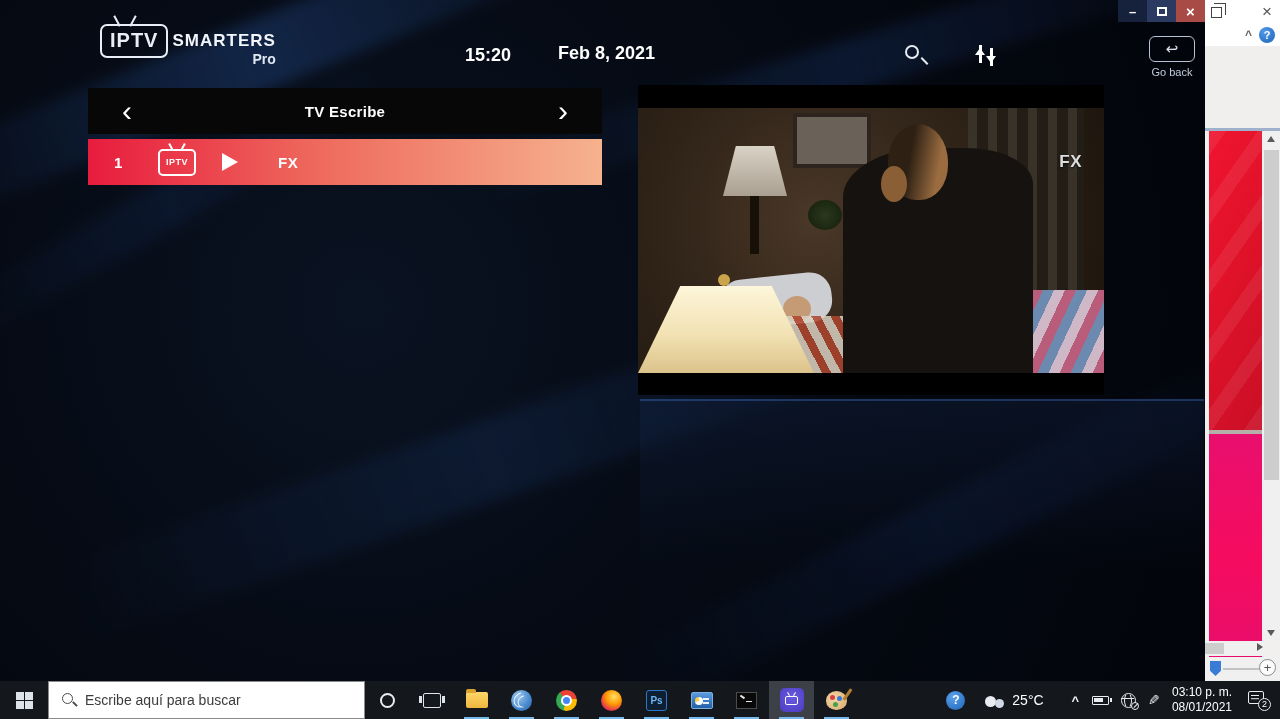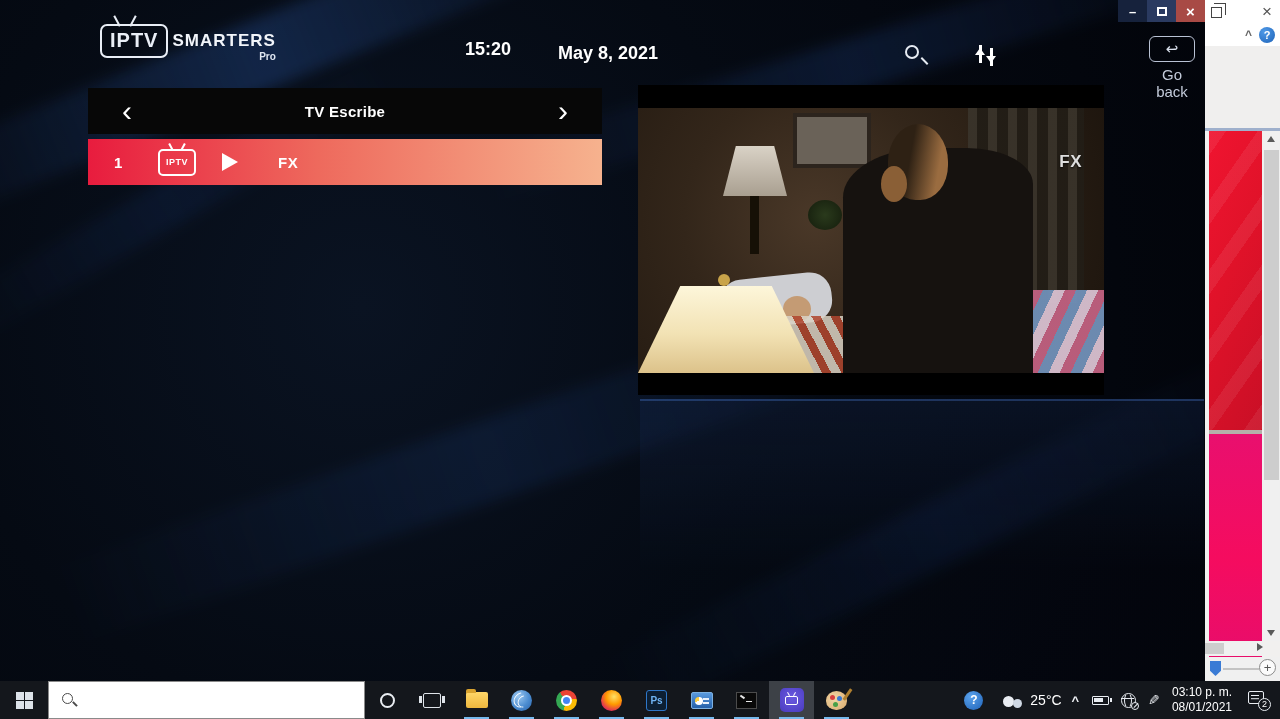--- a/index.html
+++ b/index.html
@@ -32,38 +32,38 @@
 
   
   .brand { position:absolute; left:100px; top:24px; display:flex; align-items:flex-start; }
   .brand-tvbox { position:relative; border:2px solid #e9eef6; border-radius:7px; padding:3px 8px 4px 8px;
     color:#e9eef6; font-weight:bold; font-size:20px; letter-spacing:1px; }
   .antenna { position:absolute; width:2px; height:12px; background:#e9eef6; top:-11px; }
   .antenna.a1 { left:14px; transform:rotate(-28deg); }
   .antenna.a2 { left:30px; transform:rotate(28deg); }
   .brand-right { margin-left:4px; margin-top:7px; display:flex; flex-direction:column; align-items:flex-end; }
   .brand-smarters { color:#f2f5fa; font-weight:bold; font-size:17px; letter-spacing:1px; }
-  .brand-pro { color:#dfe6f0; font-size:10px; font-weight:bold; margin-top:0; }
-
-  .top-time { position:absolute; left:465px; top:39px; color:#fff; font-size:18px; font-weight:bold; }
+  .brand-pro { color:#dfe6f0; font-size:14px; font-weight:bold; margin-top:0; }
+
+  .top-time { position:absolute; left:465px; top:45px; color:#fff; font-size:18px; font-weight:bold; }
   .top-date { position:absolute; left:558px; top:43px; color:#fff; font-size:18px; font-weight:bold; }
 
   .search-btn { position:absolute; left:903px; top:43px; width:28px; height:28px; cursor:pointer; }
   .search-circle { position:absolute; left:2px; top:2px; width:14px; height:14px; border:2px solid #e6ebf2; border-radius:50%; }
   .search-handle { position:absolute; left:17px; top:17px; width:9px; height:2px; background:#e6ebf2; transform:rotate(45deg); }
   .sort-btn { position:absolute; left:975px; top:42px; width:26px; height:28px; cursor:pointer; }
   .sort-up { position:absolute; left:4px; top:3px; width:3px; height:18px; background:#fff; }
   .sort-up:before { content:""; position:absolute; left:-4px; top:-2px; border:5px solid transparent; border-bottom:7px solid #fff; }
   .sort-down { position:absolute; left:15px; top:6px; width:3px; height:18px; background:#fff; }
   .sort-down:after { content:""; position:absolute; left:-4px; bottom:-2px; border:5px solid transparent; border-top:7px solid #fff; }
 
   .goback { position:absolute; left:1147px; top:36px; width:50px; text-align:center; cursor:pointer; }
   .goback-btn { width:46px; height:26px; margin:0 auto; border:1px solid #b9c2d4; border-radius:6px;
     color:#d9e0ec; font-size:15px; line-height:24px; }
-  .goback-label { margin-top:4px; color:#c3cbda; font-size:15px; }
+  .goback-label { margin-top:4px; color:#c3cbda; font-size:11px; }
 
   
   .cat-header { position:absolute; left:88px; top:88px; width:514px; height:46px; background:#070707;
     display:flex; align-items:center; justify-content:space-between; padding:0 34px; }
   .cat-arrow { color:#fff; font-size:30px; font-weight:300; line-height:40px; cursor:pointer; }
   .cat-title { color:#fff; font-size:15px; font-weight:bold; letter-spacing:0.3px; }
 
   .chan-row { position:absolute; left:88px; top:139px; width:514px; height:46px;
     background:linear-gradient(90deg,#e81c3e 0%, #ee6a5d 45%, #f6b28e 100%);
     display:flex; align-items:center; cursor:pointer; }
@@ -202,21 +202,21 @@
     background:radial-gradient(circle at 40% 40%, #f2d8a8, #d8a86a); }
   .icon-paint:before { content:""; position:absolute; left:4px; top:4px; width:5px; height:5px; border-radius:50%; background:#d84040;
     box-shadow:7px 1px 0 #3a78d0, 3px 7px 0 #48a048; }
   .icon-paint:after { content:""; position:absolute; right:-2px; top:-3px; width:3px; height:13px; background:#b08030; transform:rotate(35deg); }
 
   .tb-tray { margin-left:auto; display:flex; align-items:center; padding-right:6px; }
   .tray-item { display:flex; align-items:center; justify-content:center; cursor:pointer; color:#eceff3; }
   .tr-help { position:relative; width:19px; height:19px; border-radius:50%; margin-right:18px;
     background:radial-gradient(circle at 35% 30%, #5aa2ec, #1f63b8); font-size:12px; font-weight:bold;
     color:#fff; text-align:center; line-height:19px; }
-  .tr-weather { margin-right:10px; }
+  .tr-weather { margin-right:28px; }
   .cloud { position:relative; width:22px; height:13px; margin-right:7px; }
   .cloud:before { content:""; position:absolute; left:2px; top:2px; width:11px; height:11px; border-radius:50%; background:#e8ecf2; }
   .cloud:after { content:""; position:absolute; right:1px; top:5px; width:9px; height:9px; border-radius:50%; background:#cfd8e4; }
   .tr-temp { font-size:14px; color:#fff; }
   .tr-chevron { font-size:13px; font-weight:bold; margin-right:13px; }
   .tr-battery { position:relative; width:17px; height:9px; border:1.5px solid #e9edf2; border-radius:1px; margin-right:12px; }
   .tr-battery:before { content:""; position:absolute; right:-4px; top:1px; width:2px; height:4px; background:#e9edf2; }
   .tr-battery:after { content:""; position:absolute; left:1px; top:1px; width:9px; height:4px; background:#e9edf2; }
   .tr-globe { position:relative; width:15px; height:15px; border:1.5px solid #e9edf2; border-radius:50%; margin-right:12px; }
   .tr-globe:before { content:""; position:absolute; left:2.2px; top:-1px; width:6px; height:13px; border:1.2px solid #e9edf2; border-radius:50%; border-top-color:transparent; border-bottom-color:transparent; }
@@ -257,21 +257,21 @@
         <span class="antenna a2"></span>
         <span>IPTV</span>
       </div>
       <div class="brand-right">
         <span class="brand-smarters">SMARTERS</span>
         <span class="brand-pro">Pro</span>
       </div>
     </div>
 
     <div class="top-time">15:20</div>
-    <div class="top-date">May 8, 2021</div>
+    <div class="top-date">Feb 8, 2021</div>
 
     <div class="search-btn">
       <span class="search-circle"></span>
       <span class="search-handle"></span>
     </div>
     <div class="sort-btn">
       <span class="sort-up"></span>
       <span class="sort-down"></span>
     </div>
 
@@ -354,20 +354,21 @@
     <div class="tb-start">
       <span class="win-logo">
           <span class="q1"></span>
           <span class="q2"></span>
           <span class="q3"></span>
           <span class="q4"></span>
         </span>
     </div>
     <div class="tb-search">
       <span class="tb-search-glass"></span>
+      <input readonly="" placeholder="Escribe aquí para buscar" style="">
     </div>
     <div class="tb-cortana">
         <span class="cortana-ring"></span>
       </div>
     <div class="tb-btn">
         <span class="icon-taskview"></span>
       </div>
     <div class="tb-btn">
         <span class="icon-folder"></span>
         <span class="underline"></span>

